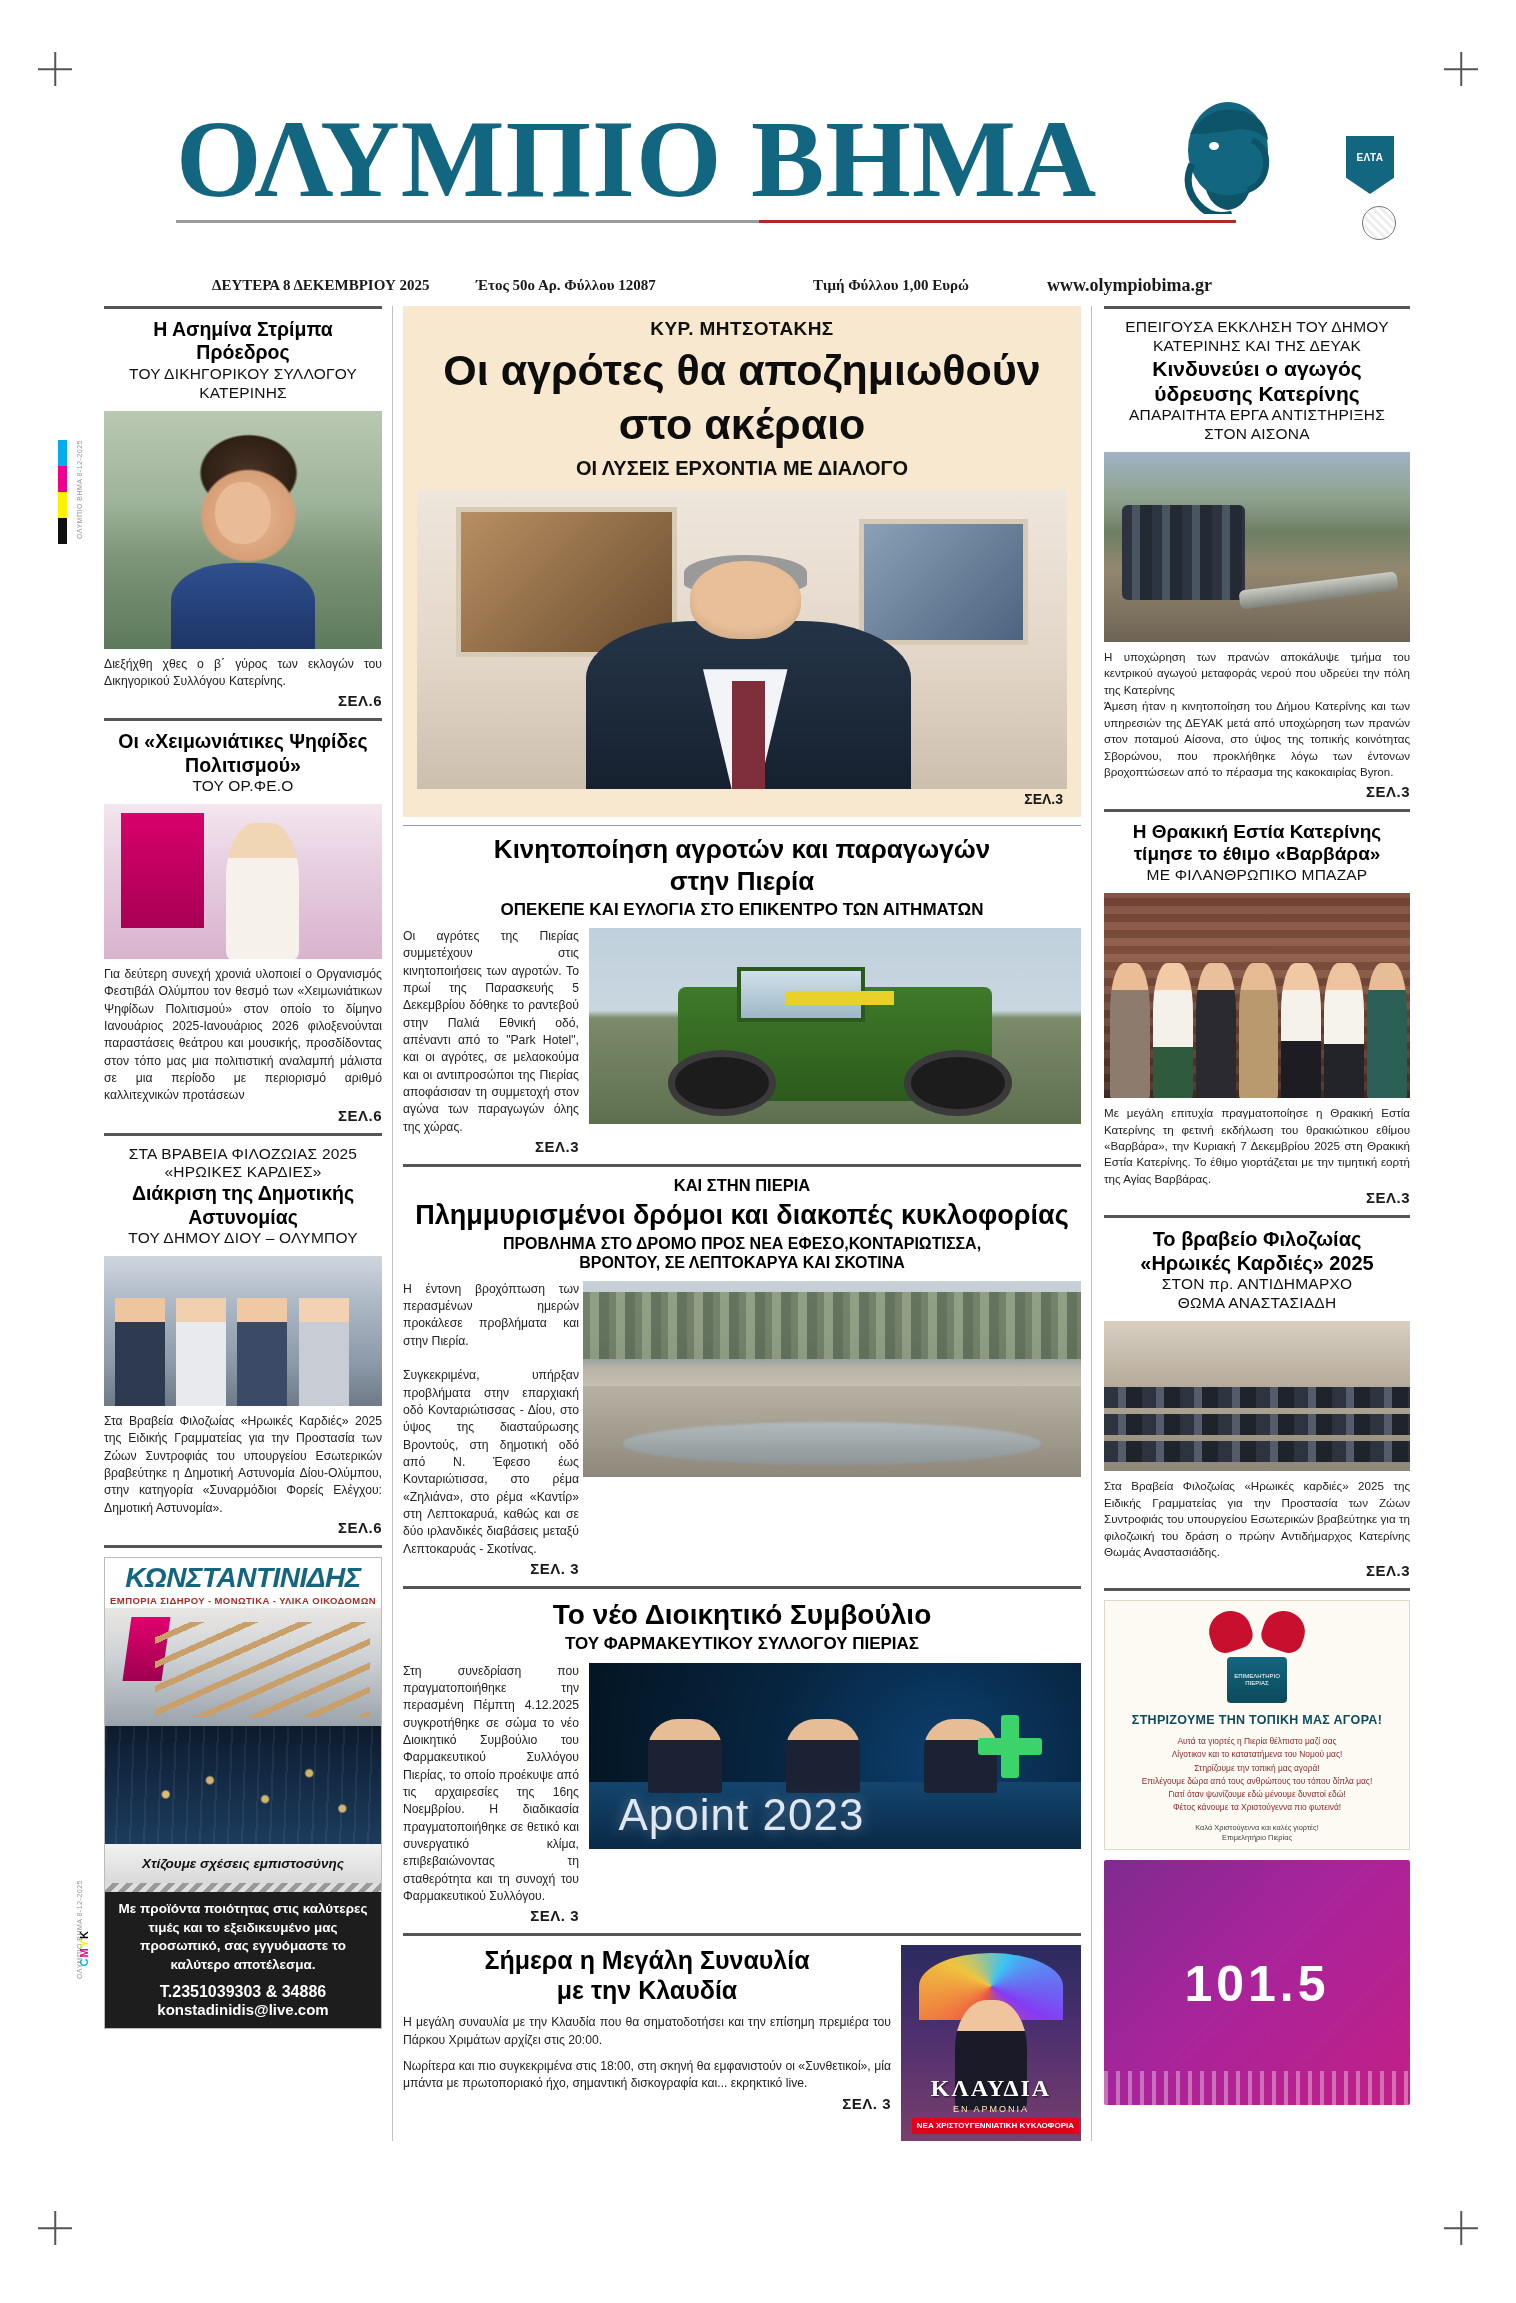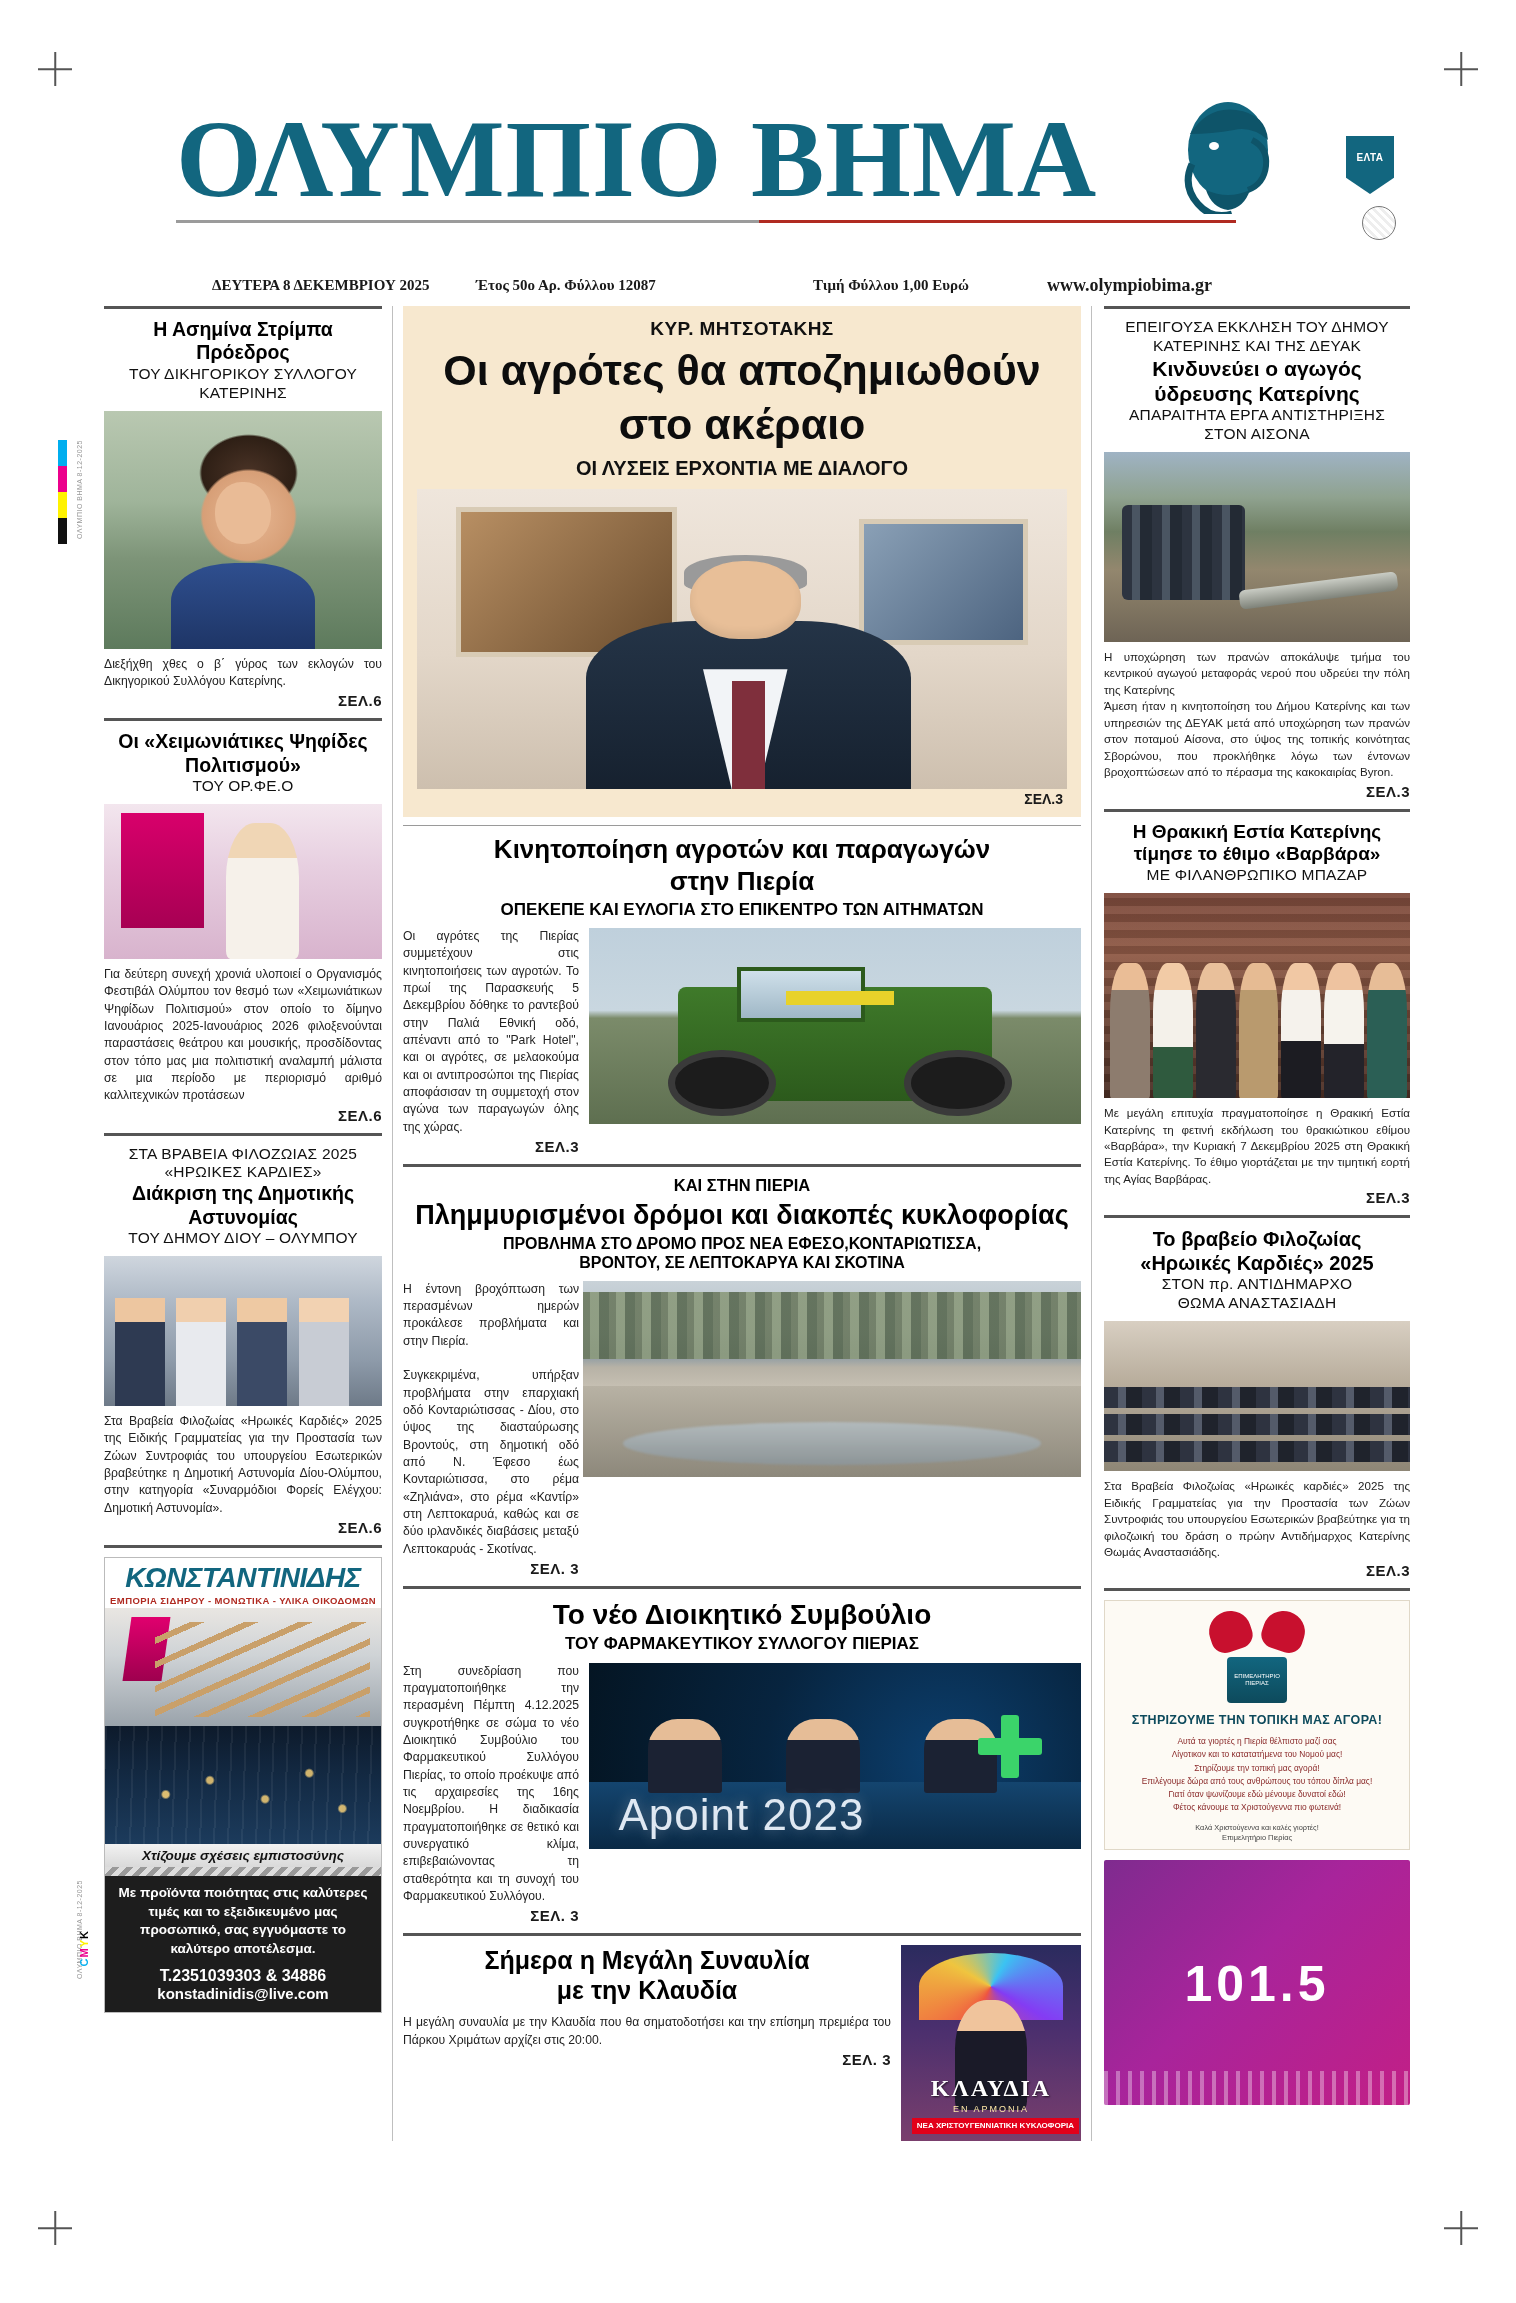--- a/index.html
+++ b/index.html
@@ -459,21 +459,21 @@
     letter-spacing:-.5px;
   }
   .konst-tag {
     font-size:9.5px; font-weight:bold; color:#b02a21; letter-spacing:.4px; margin-top:1px;
   }
   .konst-img { height:118px; position:relative; }
   .konst-img2 { height:118px; position:relative; }
   .konst-slogan {
     background:linear-gradient(#f2f2f2,#d9d9d9);
     text-align:center; font-style:italic; font-weight:bold;
-    font-size:13.5px; padding:4px 0; color:#111;
+    font-size:13.5px; padding:12px 0; color:#111;
   }
   .konst-zig {
     height:9px;
     background: repeating-linear-gradient(135deg,#ddd 0 5px,#999 5px 10px);
   }
   .konst-body {
     background:#1d1d1d; color:#fff; text-align:center;
     padding:8px 6px 10px;
   }
   .konst-body .kb1 { font-size:13.5px; font-weight:bold; line-height:1.38; }
@@ -690,20 +690,21 @@
       </div>
 
       <div class="hr-thick"></div>
 
       <div>
         <div style="display:flex;gap:10px">
           <div style="flex:1">
             <div class="headline" style="font-size:25px">Σήμερα η Μεγάλη Συναυλία</div>
             <div class="headline" style="font-size:25px">με την Κλαυδία</div>
             <div class="body-txt" style="margin-top:9px">Η μεγάλη συναυλία με την Κλαυδία που θα σηματοδοτήσει και την επίσημη πρεμιέρα του Πάρκου Χριμάτων  αρχίζει στις 20:00.</div>
+            <div class="body-txt" style="margin-top:9px">Νωρίτερα και πιο συγκεκριμένα στις 18:00, στη σκηνή θα εμφανιστούν οι «Συνθετικοί», μία μπάντα με πρωτοποριακό ήχο, σημαντική δισκογραφία και... εκρηκτικό live.</div>
             <div class="sel">ΣΕΛ. 3</div>
           </div>
           <div class="photo scene-klaudia" style="width:180px;height:196px">
             <div class="arc"></div>
               <div class="girl"></div>
             <div class="kname">ΚΛΑΥΔΙΑ</div>
             <div class="ksub">ΕΝ ΑΡΜΟΝΙΑ</div>
             <div class="badge">ΝΕΑ ΧΡΙΣΤΟΥΓΕΝΝΙΑΤΙΚΗ ΚΥΚΛΟΦΟΡΙΑ</div>
           </div>
         </div>

